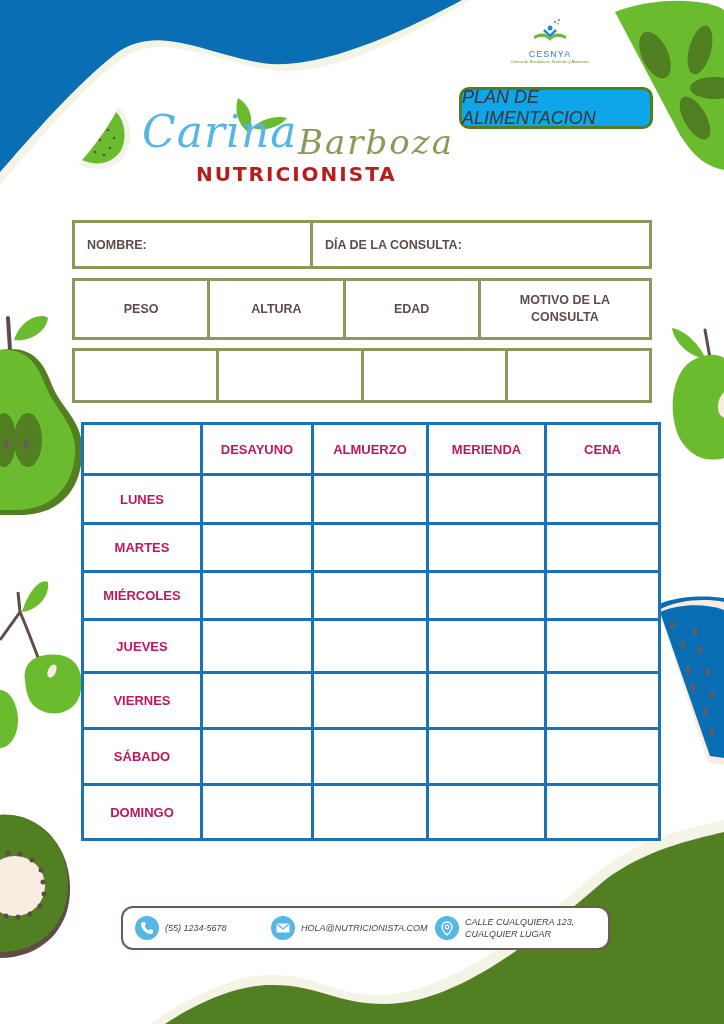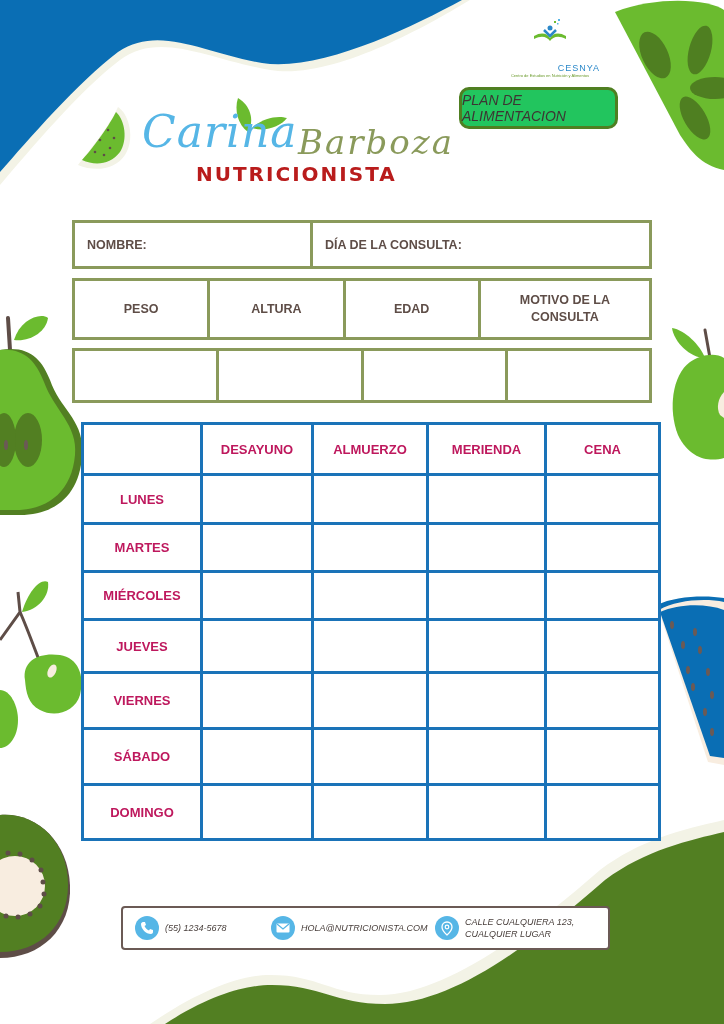--- a/index.html
+++ b/index.html
@@ -3,25 +3,25 @@
 <meta charset="utf-8">
 <style>
   * { box-sizing: border-box; margin: 0; padding: 0; }
   html, body { width: 724px; height: 1024px; overflow: hidden; background: #ffffff; }
   body { position: relative; font-family: "DejaVu Sans", sans-serif; color: #5e4d47; }
   .bg-svg { position: absolute; left: 0; top: 0; width: 724px; height: 1024px; z-index: 0; }
   .layer { position: absolute; z-index: 2; }
 
   
   .cesnya { left: 500px; top: 18px; width: 100px; text-align: center; }
-  .cesnya .name { font-family: "Liberation Sans", sans-serif; font-size: 9px; color: #2b88c9; letter-spacing: 1px; margin-top: 15px; text-align: right; }
+  .cesnya .name { font-family: "Liberation Sans", sans-serif; font-size: 9px; color: #2b88c9; letter-spacing: 1px; margin-top: 1px; }
   .cesnya .sub { font-family: "Liberation Sans", sans-serif; font-size: 4px; color: #6a9a2a; white-space: nowrap; }
 
-  .plan-btn { left: 459px; top: 87px; width: 159px; height: 42px; background: #22c55e; border: 3px solid #4f7f21; border-radius: 10px;
-    display: flex; align-items: center; justify-content: center; font-family: "Liberation Sans", sans-serif; font-style: italic; font-size: 14px; color: #3d3533; }
+  .plan-btn { left: 459px; top: 87px; width: 194px; height: 42px; background: #0ea5e9; border: 3px solid #4f7f21; border-radius: 10px;
+    display: flex; align-items: center; justify-content: center; font-family: "Liberation Sans", sans-serif; font-style: italic; font-size: 18px; color: #3d3533; }
 
   .brand-first { left: 142px; top: 106px; font-family: "DejaVu Serif", serif; font-style: italic; font-size: 44px; color: #56b6e6; letter-spacing: 1px; }
   .brand-last { left: 298px; top: 122px; font-family: "DejaVu Serif", serif; font-style: italic; font-size: 34px; color: #8a9a5b; letter-spacing: 2px; }
   .brand-role { left: 196px; top: 162px; font-family: "DejaVu Sans", sans-serif; font-size: 20px; font-weight: bold; letter-spacing: 2px; color: #b91c1c; }
 
   
   .olive-table { position: absolute; left: 72px; width: 580px; border: 3px solid #8a9a5b; display: flex; background: #fff; z-index: 2; }
   .olive-table .cell { border-right: 3px solid #8a9a5b; display: flex; align-items: center; font-family: "Liberation Sans", sans-serif; font-weight: bold; font-size: 12.5px; color: #5e4d47; }
   .olive-table .cell:last-child { border-right: none; }
   .t1 { top: 220px; height: 49px; }
@@ -33,21 +33,21 @@
   
   .meal-table { position: absolute; left: 81px; top: 422px; z-index: 2; border-collapse: collapse; background: #fff; }
   .meal-table td { border: 3px solid #1a73b8; text-align: center; vertical-align: middle; font-family: "Liberation Sans", sans-serif; font-weight: bold; font-size: 13px; color: #be185d; }
   .meal-table td.day { width: 119px; }
   .meal-table td.c1 { width: 111px; }
   .meal-table td.c2 { width: 115px; }
   .meal-table td.c3 { width: 118px; }
   .meal-table td.c4 { width: 114px; }
 
   
-  .footer { left: 121px; top: 906px; width: 489px; height: 44px; border: 2px solid #6b5a55; border-radius: 4px; background: #fff;
+  .footer { left: 121px; top: 906px; width: 489px; height: 44px; border: 2px solid #6b5a55; border-radius: 12px; background: #fff;
     display: flex; align-items: center; padding-left: 12px; }
   .footer .item { display: flex; align-items: center; }
   .footer .icon { width: 24px; height: 24px; border-radius: 50%; background: #56b6e6; display: flex; align-items: center; justify-content: center; flex: 0 0 24px; }
   .footer .txt { font-family: "Liberation Sans", sans-serif; font-style: italic; font-size: 9px; color: #4a403d; margin-left: 6px; line-height: 12px; }
 </style>
 </head>
 <body>
 
 <svg class="bg-svg" viewBox="0 0 724 1024" xmlns="http://www.w3.org/2000/svg">
 

